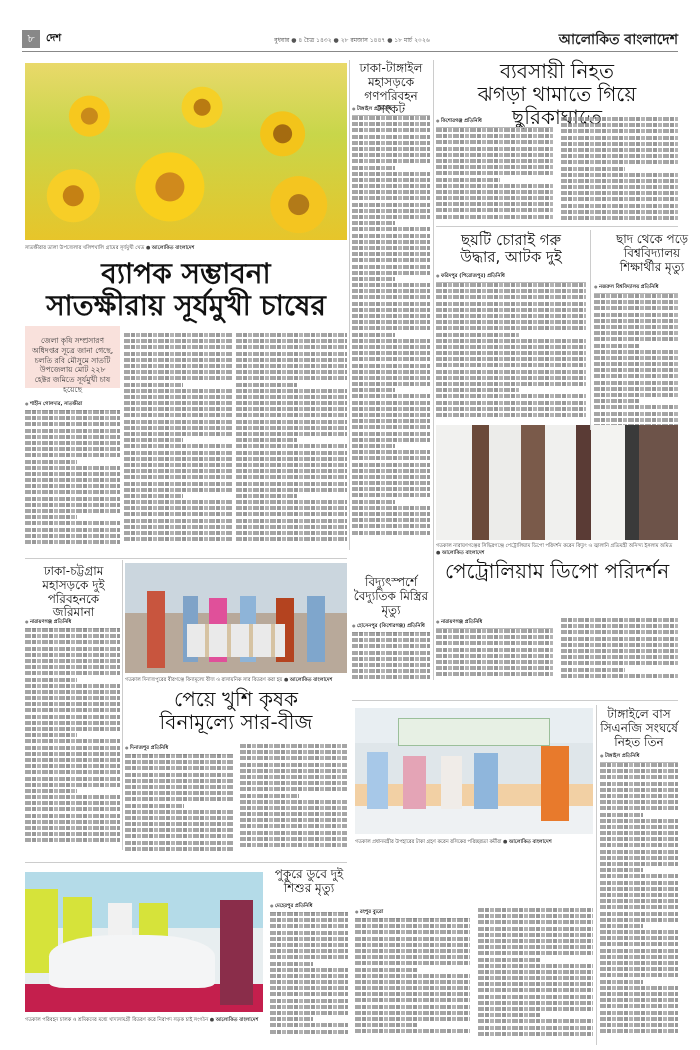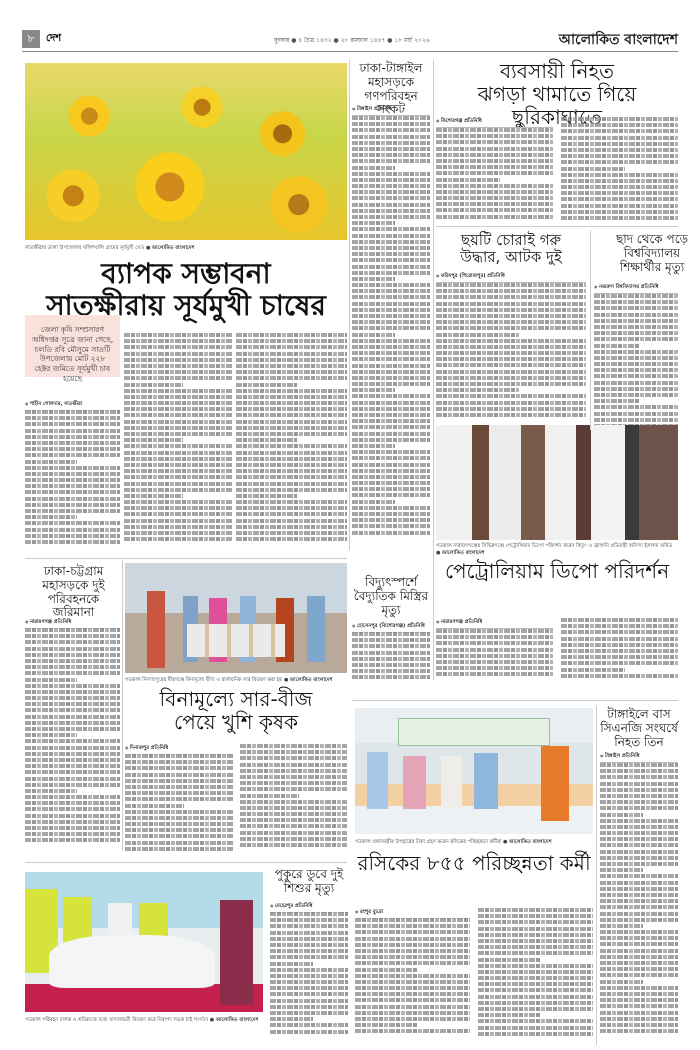--- a/index.html
+++ b/index.html
@@ -53,21 +53,21 @@
      linear-gradient(180deg,#e9d96a,#c8d64a 40%,#e7c52a);"></div>
 <div class="caption" style="left:25px;top:244px;width:322px;">
   <span>সাতক্ষীরার তালা উপজেলার খলিশখালি গ্রামের সূর্যমুখী খেত</span> ● <b>আলোকিত বাংলাদেশ</b>
 </div>
 
 <div class="headline h-huge" style="left:25px;top:258px;width:322px;">
   <div>ব্যাপক সম্ভাবনা</div>
   <div>সাতক্ষীরায় সূর্যমুখী চাষের</div>
 </div>
 
-<div class="pullquote" style="left:25px;top:315px;width:95px;height:62px;">জেলা কৃষি সম্প্রসারণ অধিদপ্তর সূত্রে জানা গেছে, চলতি রবি মৌসুমে সাতটি উপজেলায় মোট ২২৮ হেক্টর জমিতে সূর্যমুখী চাষ হয়েছে</div>
+<div class="pullquote" style="left:25px;top:326px;width:95px;height:62px;">জেলা কৃষি সম্প্রসারণ অধিদপ্তর সূত্রে জানা গেছে, চলতি রবি মৌসুমে সাতটি উপজেলায় মোট ২২৮ হেক্টর জমিতে সূর্যমুখী চাষ হয়েছে</div>
 <div class="byline" style="left:25px;top:400px;width:95px;">শাহীন গোলদার, সাতক্ষীরা</div>
 
 <div class="col" style="left:25px;top:410px;width:95px;height:145px;">
     <div class="ln"></div>
     <div class="ln"></div>
     <div class="ln"></div>
     <div class="ln"></div>
     <div class="ln"></div>
     <div class="ln"></div>
     <div class="ln"></div>
@@ -426,22 +426,22 @@
   <div style="position:absolute;left:38%;top:32%;width:8%;height:58%;background:#e0509a;"></div>
   <div style="position:absolute;left:52%;top:30%;width:7%;height:60%;background:#8eb4d8;"></div>
   <div style="position:absolute;left:68%;top:32%;width:8%;height:58%;background:#b4431f;"></div>
   <div style="position:absolute;left:82%;top:30%;width:8%;height:60%;background:#7fa6cc;"></div>
   <div style="position:absolute;left:28%;top:55%;width:44%;height:30%;background:repeating-linear-gradient(90deg,#eaeaea 0 18px,#d6c3a3 18px 22px);"></div>
 </div>
 <div class="caption" style="left:125px;top:676px;width:222px;">
   <span>গতকাল দিনাজপুরের বীরগঞ্জে বিনামূল্যে বীজ ও রাসায়নিক সার বিতরণ করা হয়</span> ● <b>আলোকিত বাংলাদেশ</b>
 </div>
 <div class="headline h-big" style="left:125px;top:688px;width:222px;">
+  <div>পেয়ে খুশি কৃষক</div>
   <div>বিনামূল্যে সার-বীজ</div>
-  <div>পেয়ে খুশি কৃষক</div>
 </div>
 <div class="byline" style="left:125px;top:744px;width:108px;">দিনাজপুর প্রতিনিধি</div>
 <div class="col" style="left:125px;top:754px;width:108px;height:100px;">
     <div class="ln"></div>
     <div class="ln"></div>
     <div class="ln"></div>
     <div class="ln"></div>
     <div class="ln"></div>
     <div class="ln"></div>
     <div class="ln"></div>
@@ -481,21 +481,20 @@
   <div style="position:absolute;left:5%;top:35%;width:9%;height:45%;background:#a7c8e8;"></div>
   <div style="position:absolute;left:20%;top:38%;width:10%;height:42%;background:#e4a4b6;"></div>
   <div style="position:absolute;left:36%;top:38%;width:9%;height:42%;background:#f0ece8;"></div>
   <div style="position:absolute;left:50%;top:36%;width:10%;height:44%;background:#8fb6dc;"></div>
   <div style="position:absolute;left:78%;top:30%;width:12%;height:60%;background:#e87a2c;"></div>
 </div>
 <div class="caption" style="left:355px;top:838px;width:238px;">
   <span>গতকাল প্রধানমন্ত্রীর উপহারের টাকা গ্রহণ করেন রসিকের পরিচ্ছন্নতা কর্মীরা</span> ● <b>আলোকিত বাংলাদেশ</b>
 </div>
 <div class="headline h-big" style="left:355px;top:852px;width:238px;">
-  <div>রসিকের ৮৫৫ পরিচ্ছন্নতা কর্মী</div>
 </div>
 <div class="byline" style="left:355px;top:908px;width:115px;">রংপুর ব্যুরো</div>
 <div class="col" style="left:355px;top:918px;width:115px;height:125px;">
     <div class="ln"></div>
     <div class="ln"></div>
     <div class="ln"></div>
     <div class="ln"></div>
     <div class="ln"></div>
     <div class="ln"></div>
     <div class="ln"></div>

